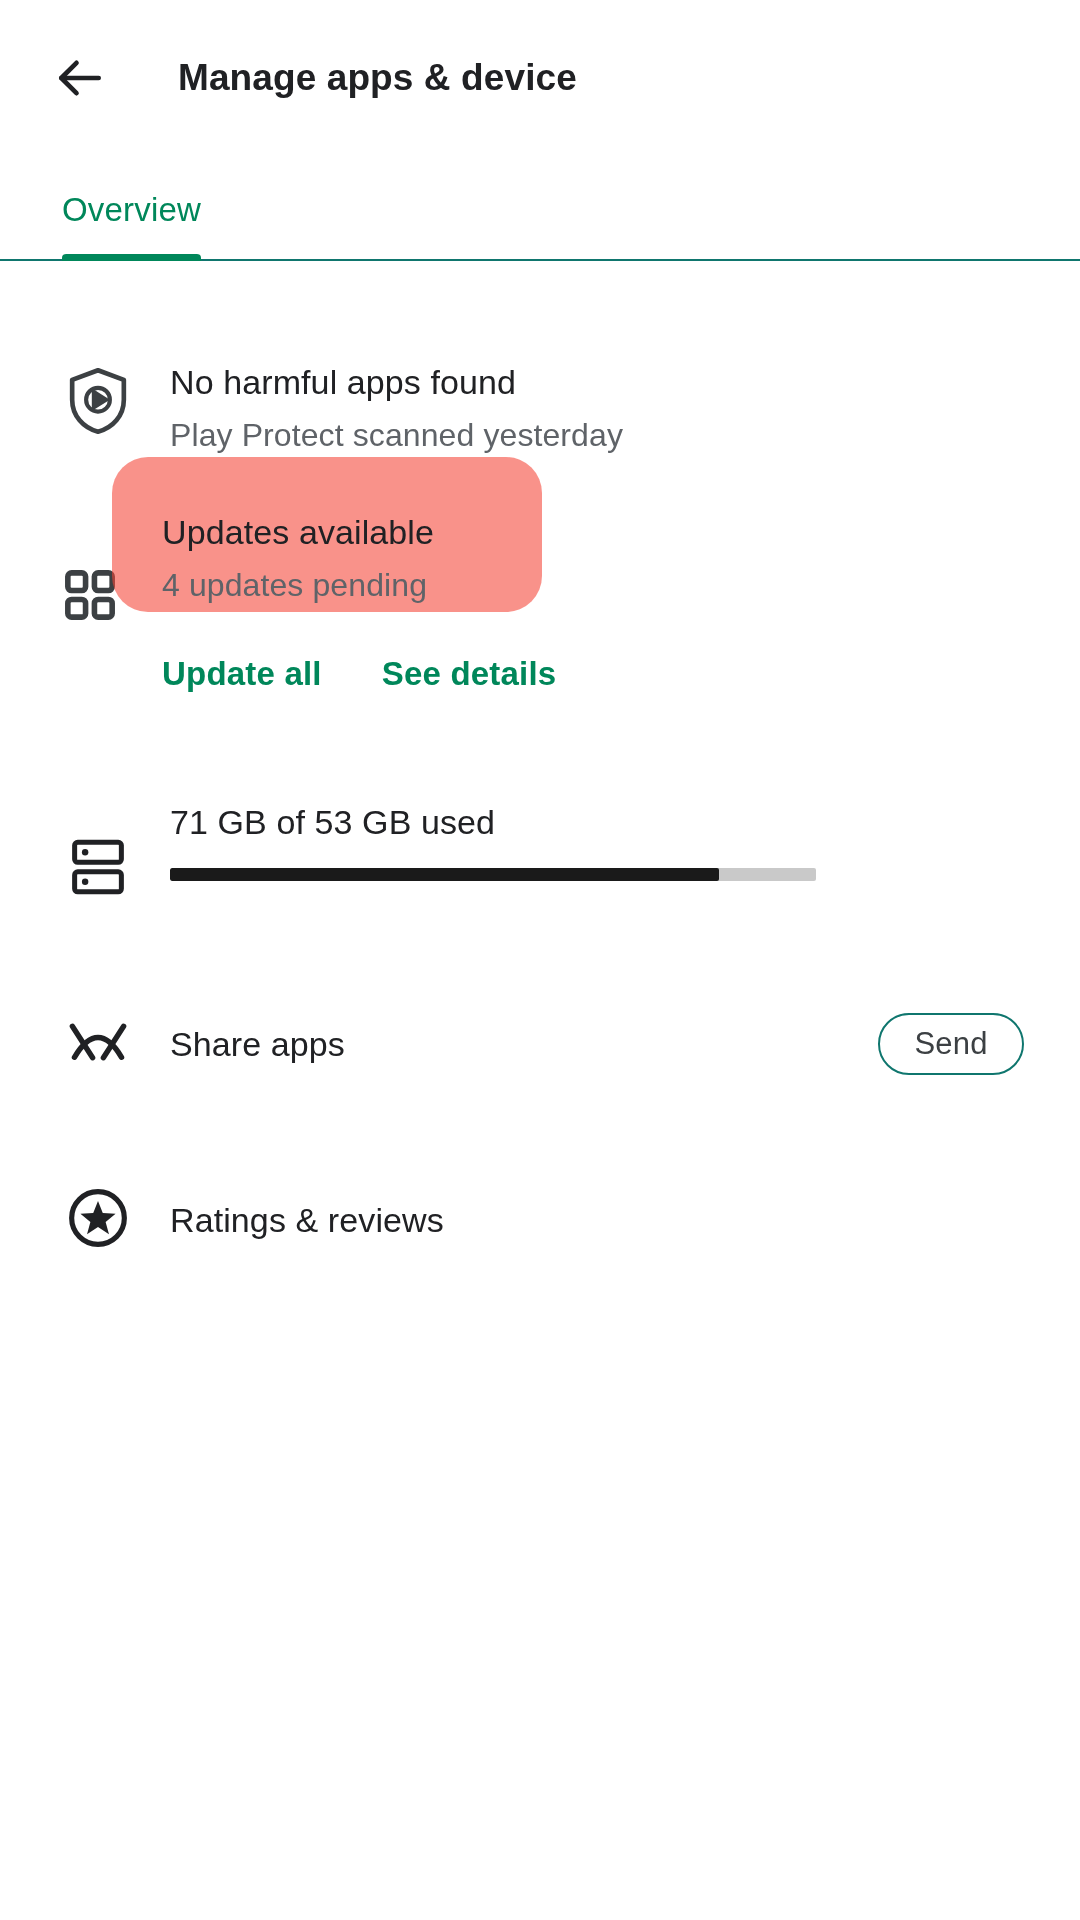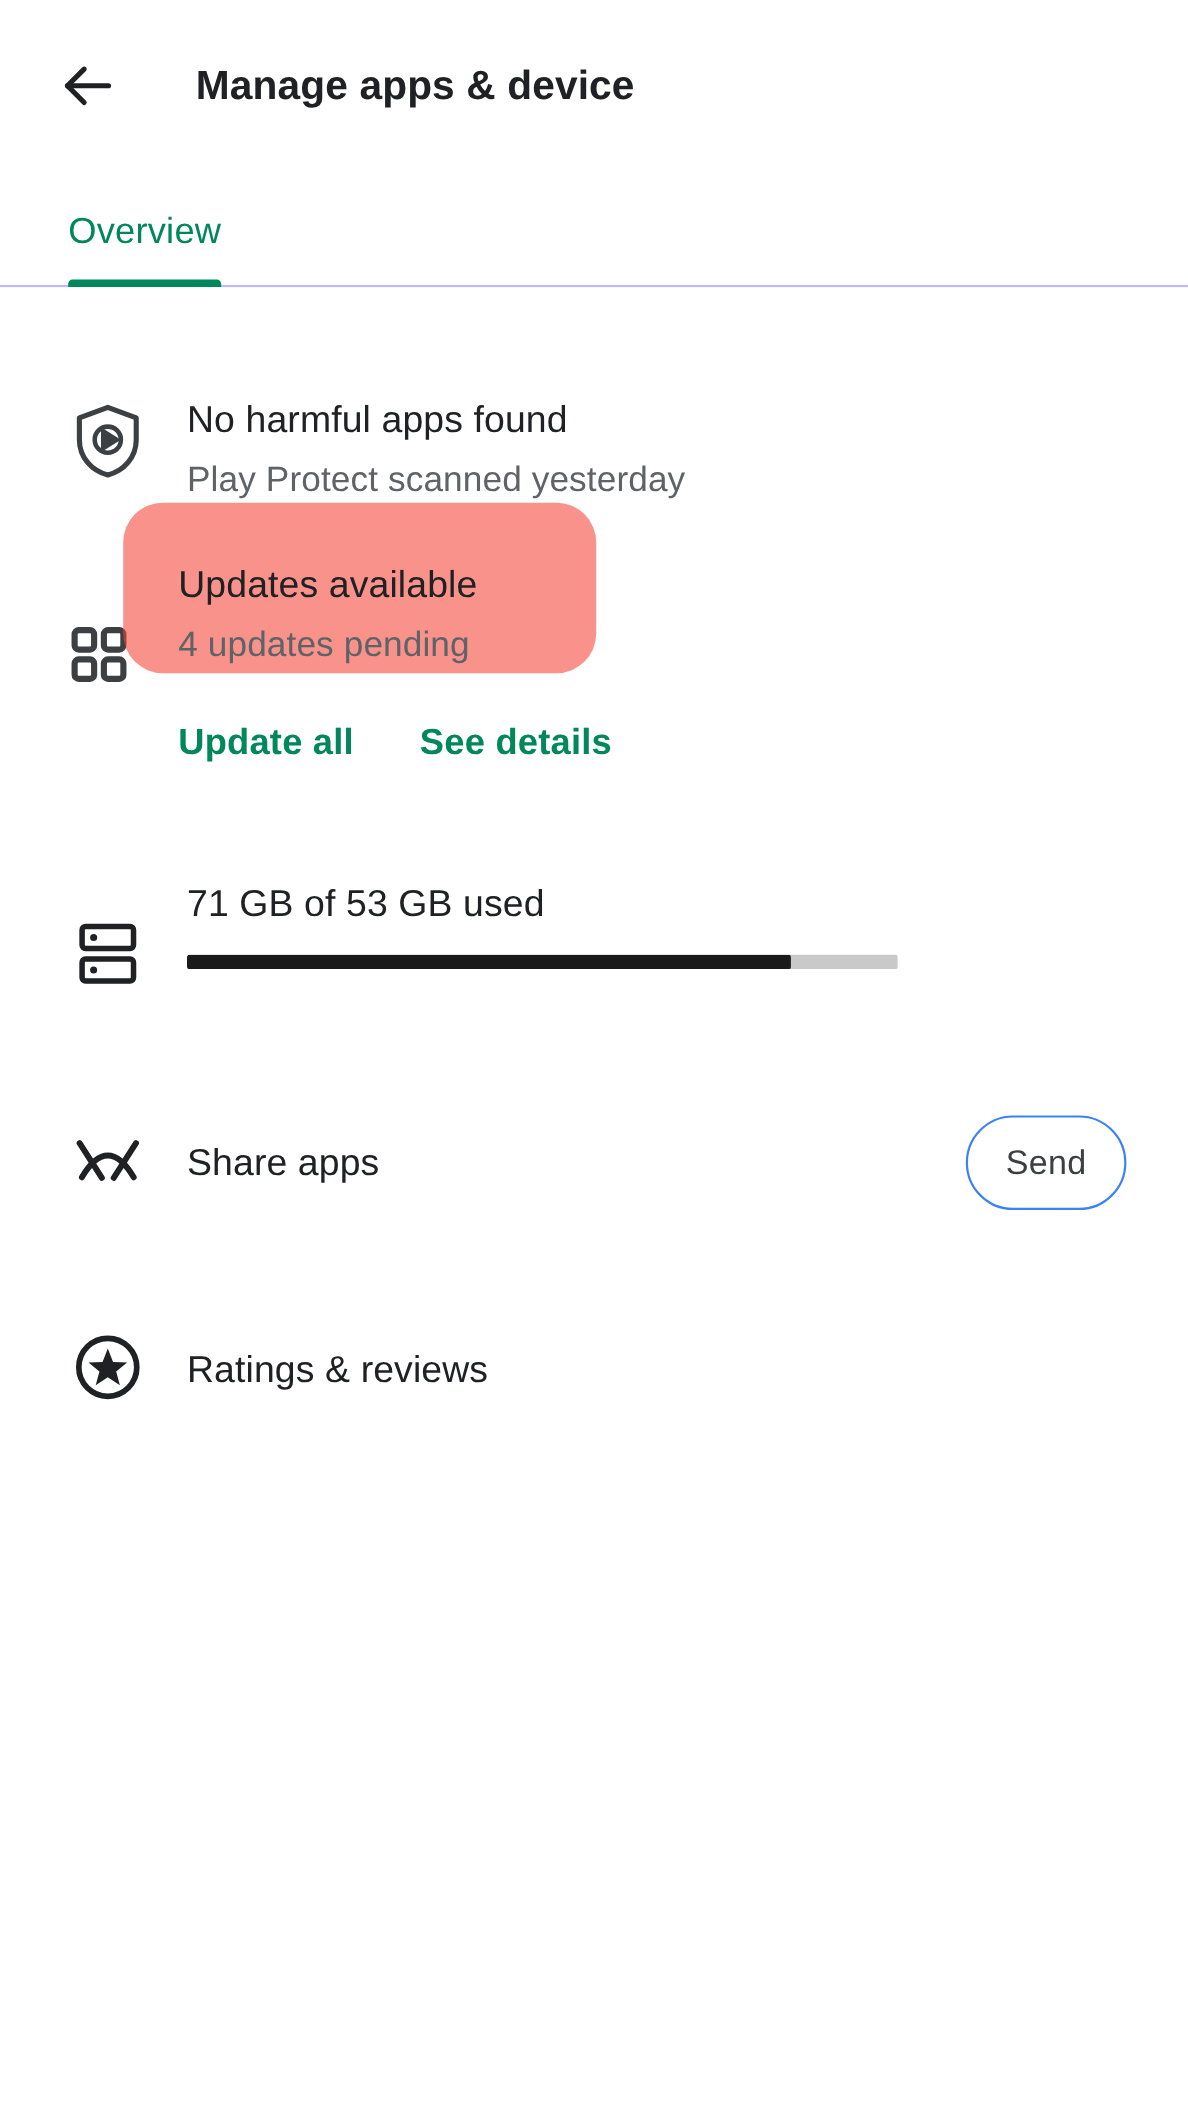--- a/index.html
+++ b/index.html
@@ -35,21 +35,21 @@
     white-space:nowrap;
   }
 
   
   .tabs {
     position:relative;
     height:106px;
     display:flex;
     align-items:flex-start;
     padding-left:62px;
-    border-bottom:2px solid #c4b5fd;
+    border-bottom:2px solid #0f766e;
   }
   .tab {
     position:relative;
     height:104px;
     display:flex;
     align-items:center;
     font-size:33px;
     letter-spacing:.2px;
     cursor:pointer;
     padding-top:6px;
@@ -160,23 +160,23 @@
     align-items:center;
   }
   #share-row .row-body {
     display:flex;
     align-items:center;
     justify-content:space-between;
   }
   .share-label { font-size:34px; color:#202124; letter-spacing:.1px; }
   .share-buttons { display:flex; }
   .outlined-btn {
-    border:2px solid #3b82f6;
+    border:2px solid #0f766e;
     border-radius:44px;
-    height:86px;
+    height:62px;
     min-width:146px;
     padding:0 34px;
     display:flex;
     align-items:center;
     justify-content:center;
     font-size:31px;
     color:#3c4043;
     background:#fff;
     cursor:pointer;
     letter-spacing:.2px;

